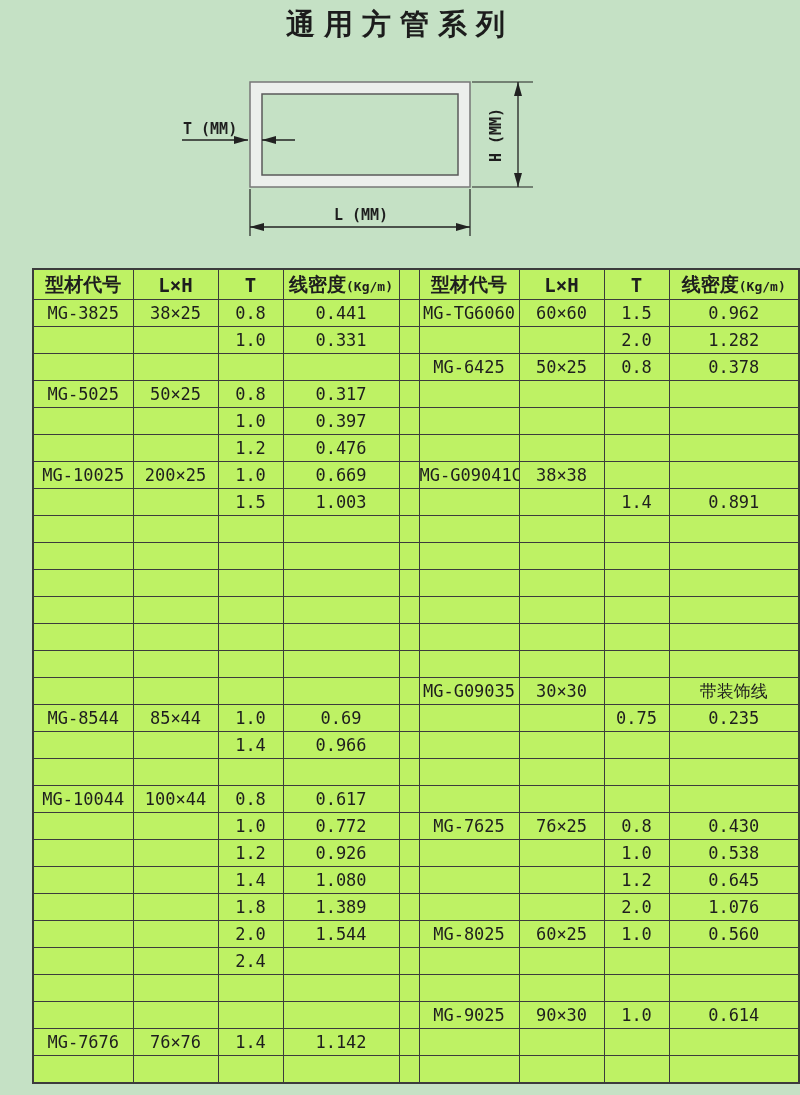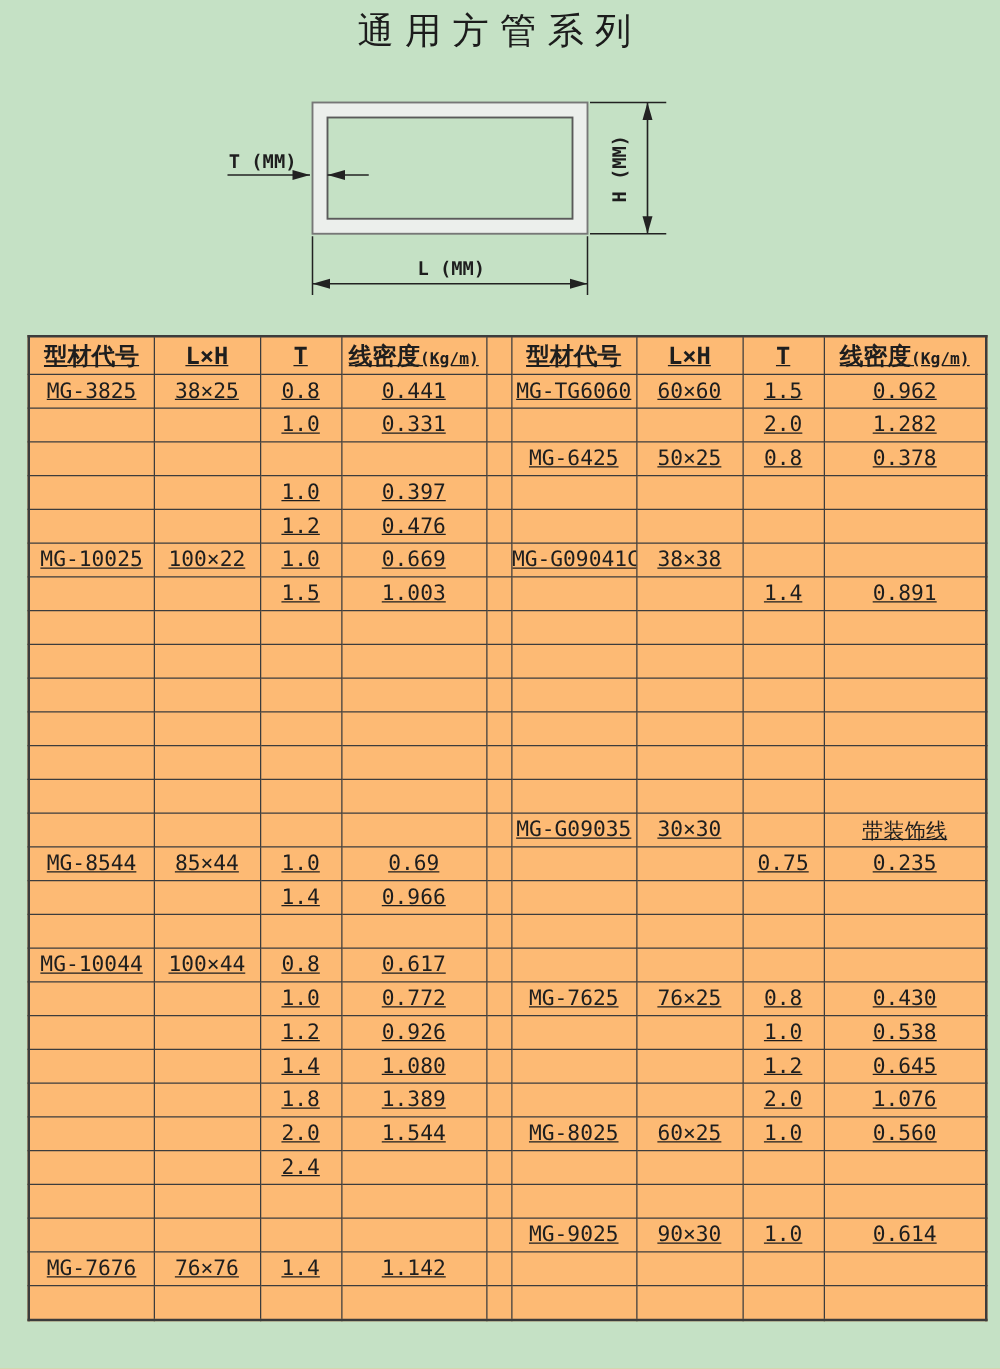--- a/index.html
+++ b/index.html
@@ -8,35 +8,34 @@
     background:#c5e1c5;
     position:relative;
     font-family:"DejaVu Sans Mono","Liberation Mono",monospace;
     color:#1e1e1e;
     overflow:hidden;
   }
   .title {
     position:absolute; top:5px; left:0; width:800px;
     text-align:center;
     font-family:"Liberation Serif","DejaVu Serif",serif;
-    font-size:29px; font-weight:400; letter-spacing:9px;
+    font-size:29px; font-weight:700; letter-spacing:9px;
     color:#1c1c1c; white-space:nowrap;
   }
   svg.diagram { position:absolute; left:0; top:55px; }
   svg text {
     font-family:"DejaVu Sans Mono","Liberation Mono",monospace;
     font-size:15px; fill:#1e1e1e; font-weight:bold;
   }
   table.spec {
-    position:absolute; left:22px; top:268px;
+    position:absolute; left:32px; top:268px;
     width:766px;
     border-collapse:collapse; table-layout:fixed;
-    background:#fdba74;
+    background:#bef264;
     border:2px solid #3c3c3c;
-    text-decoration:underline;
   }
   .spec th, .spec td {
     border:1px solid #3c3c3c;
     text-align:center; vertical-align:middle;
     padding:0; overflow:hidden; white-space:nowrap;
   }
   .spec th { height:29px; font-size:19px; font-weight:bold; }
   .spec td { height:26px; font-size:17px; }
   .spec .unit { font-size:13px; }
 </style>
@@ -124,20 +123,31 @@
         <td></td>
         <td></td>
         <td></td>
         <td></td>
         <td>MG-6425</td>
         <td>50×25</td>
         <td>0.8</td>
         <td>0.378</td>
       </tr>
       <tr>
+        <td>MG-5025</td>
+        <td>50×25</td>
+        <td>0.8</td>
+        <td>0.317</td>
+        <td></td>
+        <td></td>
+        <td></td>
+        <td></td>
+        <td></td>
+      </tr>
+      <tr>
         <td></td>
         <td></td>
         <td>1.0</td>
         <td>0.397</td>
         <td></td>
         <td></td>
         <td></td>
         <td></td>
         <td></td>
       </tr>
@@ -147,21 +157,21 @@
         <td>1.2</td>
         <td>0.476</td>
         <td></td>
         <td></td>
         <td></td>
         <td></td>
         <td></td>
       </tr>
       <tr>
         <td>MG-10025</td>
-        <td>100×22</td>
+        <td>200×25</td>
         <td>1.0</td>
         <td>0.669</td>
         <td></td>
         <td>MG-G09041C</td>
         <td>38×38</td>
         <td></td>
         <td></td>
       </tr>
       <tr>
         <td></td>

